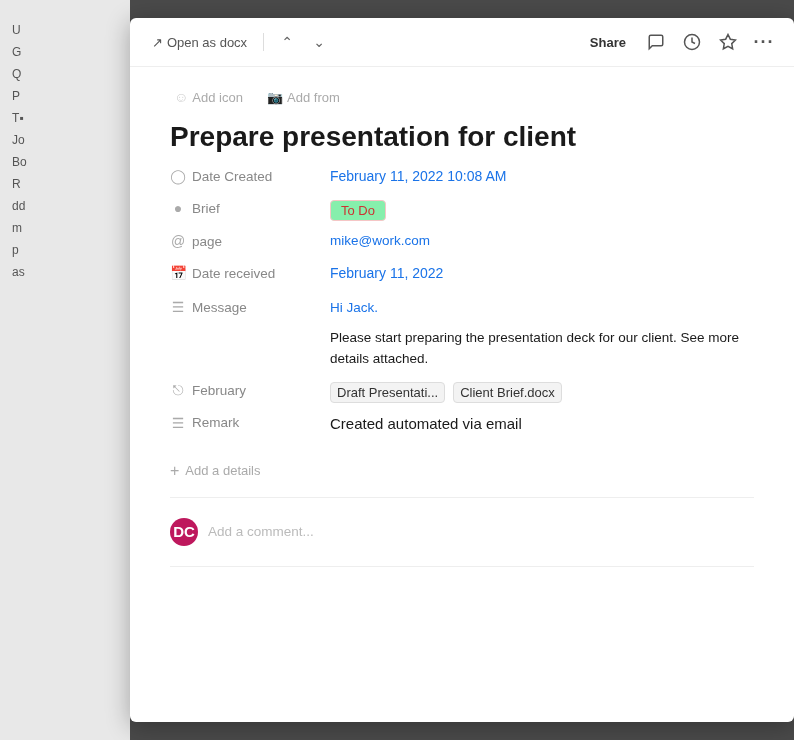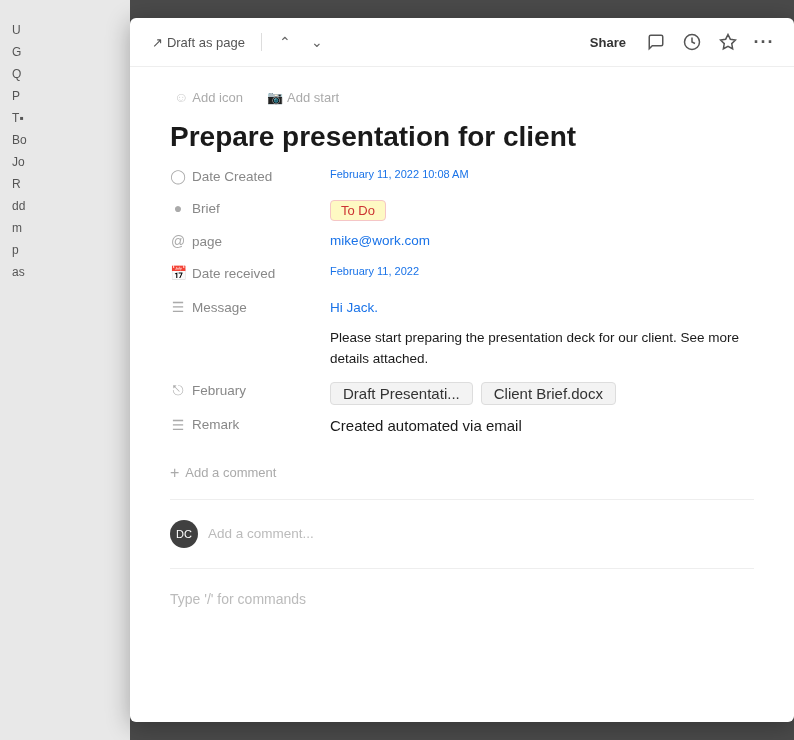--- a/index.html
+++ b/index.html
@@ -201,54 +201,54 @@
 
     .status-badge {
       display: inline-block;
       padding: 2px 10px;
       border-radius: 4px;
       font-size: 13px;
       font-weight: 500;
     }
 
     .status-todo {
-      background: #fef9c3;
+      background: #86efac;
       color: #cc3333;
       border: 1px solid #f5c6c6;
     }
 
     .prop-link {
       color: #1a73e8;
       text-decoration: none;
       font-size: 13.5px;
     }
 
     .prop-date {
       color: #1a73e8;
-      font-size: 11px;
+      font-size: 14px;
     }
 
     .message-block {
       color: #1a1a1a;
       font-size: 13.5px;
       line-height: 1.6;
     }
 
     .message-greeting {
       color: #1a73e8;
     }
 
     .file-tag {
       display: inline-flex;
       align-items: center;
       background: #f3f3f3;
       border: 1px solid #ddd;
       border-radius: 4px;
-      padding: 2px 12px;
-      font-size: 15px;
+      padding: 2px 6px;
+      font-size: 13px;
       color: #333;
       cursor: pointer;
     }
 
     .remark-text {
       color: #1a1a1a;
       font-size: 15px;
     }
 
     .add-property-btn {
@@ -272,24 +272,24 @@
       display: flex;
       align-items: center;
       gap: 10px;
       padding: 8px 0;
     }
 
     .avatar {
       width: 28px;
       height: 28px;
       border-radius: 50%;
-      background: #404040;
+      background: #be185d;
       color: #fff;
-      font-size: 11px;
-      font-weight: 400;
+      font-size: 15px;
+      font-weight: 700;
       display: flex;
       align-items: center;
       justify-content: center;
       flex-shrink: 0;
     }
 
     .comment-input-placeholder {
       font-size: 13.5px;
       color: #bbb;
       cursor: text;
@@ -316,36 +316,36 @@
 <body>
 
 <div class="backdrop"></div>
 <div class="sidebar-bg">
   <div class="sidebar-items">
     <div class="sidebar-item">U</div>
     <div class="sidebar-item">G</div>
     <div class="sidebar-item">Q</div>
     <div class="sidebar-item">P</div>
     <div class="sidebar-item">T▪</div>
+    <div class="sidebar-item">Jo</div>
     <div class="sidebar-item">Bo</div>
-    <div class="sidebar-item">Jo</div>
     <div class="sidebar-item">R</div>
     <div class="sidebar-item">dd</div>
     <div class="sidebar-item">m</div>
     <div class="sidebar-item">p</div>
     <div class="sidebar-item">as</div>
   </div>
 </div>
 
 <div class="modal">
 
   <div class="modal-toolbar">
     <div class="open-as-page-btn">
       <span style="font-size:13px;">↗</span>
-      <span>Draft as page</span>
+      <span>Open as docx</span>
     </div>
     <div class="toolbar-divider"></div>
     <div class="nav-btn">⌃</div>
     <div class="nav-btn">⌄</div>
     <div class="toolbar-spacer"></div>
     <div class="toolbar-right">
       <div class="share-btn">Share</div>
       <div class="icon-btn" title="Comments">
         <svg width="18" height="18" viewBox="0 0 24 24" fill="none" stroke="#555" stroke-width="2">
           <path d="M21 15a2 2 0 0 1-2 2H7l-4 4V5a2 2 0 0 1 2-2h14a2 2 0 0 1 2 2z"></path>
@@ -371,21 +371,21 @@
   <div class="modal-body">
 
     
     <div class="add-meta-row">
       <div class="add-meta-btn">
         <span style="font-size:14px; color:#ccc;">☺</span>
         <span>Add icon</span>
       </div>
       <div class="add-meta-btn">
         <span style="font-size:13px; color:#ccc;">📷</span>
-        <span>Add start</span>
+        <span>Add from</span>
       </div>
     </div>
 
     
     <div class="page-title">Prepare presentation for client</div>
 
     
     <div class="properties-table">
 
       <div class="prop-row">
@@ -460,30 +460,29 @@
         <div class="prop-value">
           <span class="remark-text">Created automated via email</span>
         </div>
       </div>
 
     </div>
 
     
     <div class="add-property-btn">
       <span style="font-size:16px; line-height:1;">+</span>
-      <span>Add a comment</span>
+      <span>Add a details</span>
     </div>
 
     <hr class="divider">
 
     
     <div class="comment-row">
       <div class="avatar">DC</div>
       <div class="comment-input-placeholder">Add a comment...</div>
     </div>
 
     <hr class="divider">
 
     
-    <input class="command-input" type="text" placeholder="Type '/' for commands" style="">
 
   </div>
 </div>
 
 </body></html>

